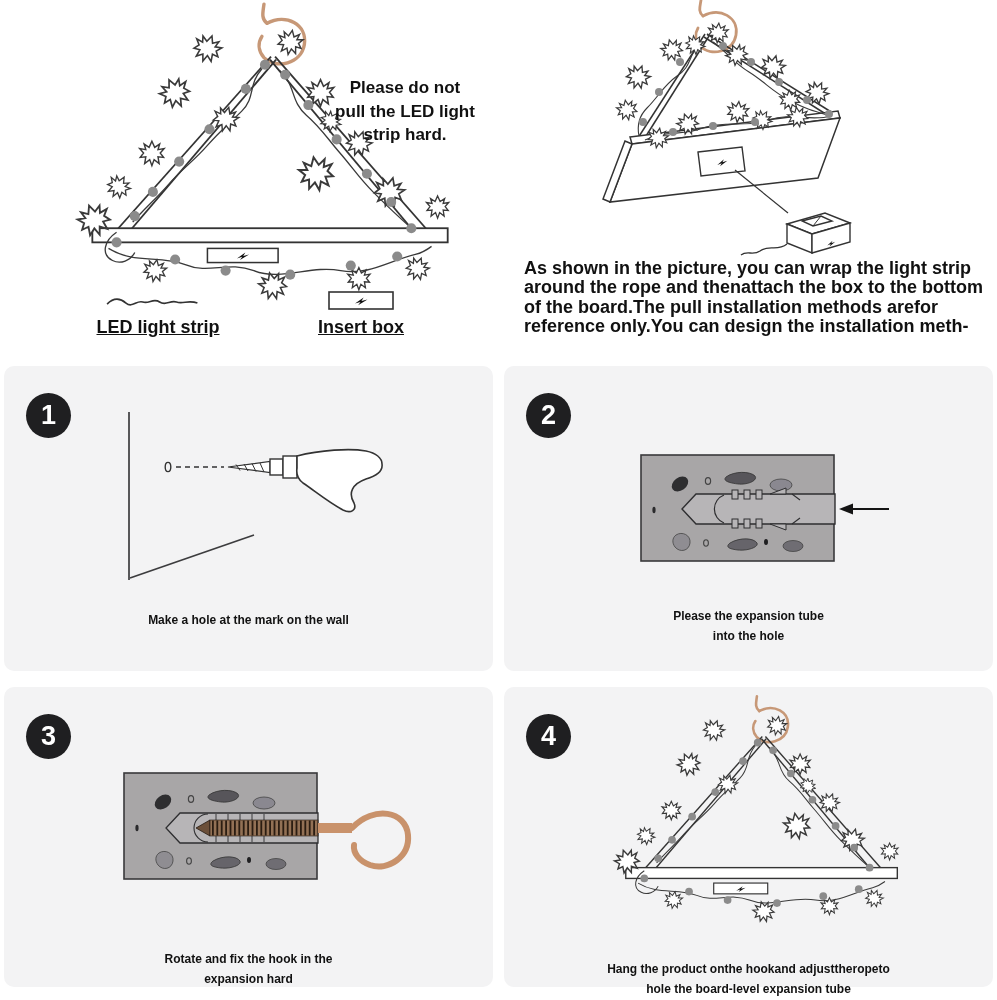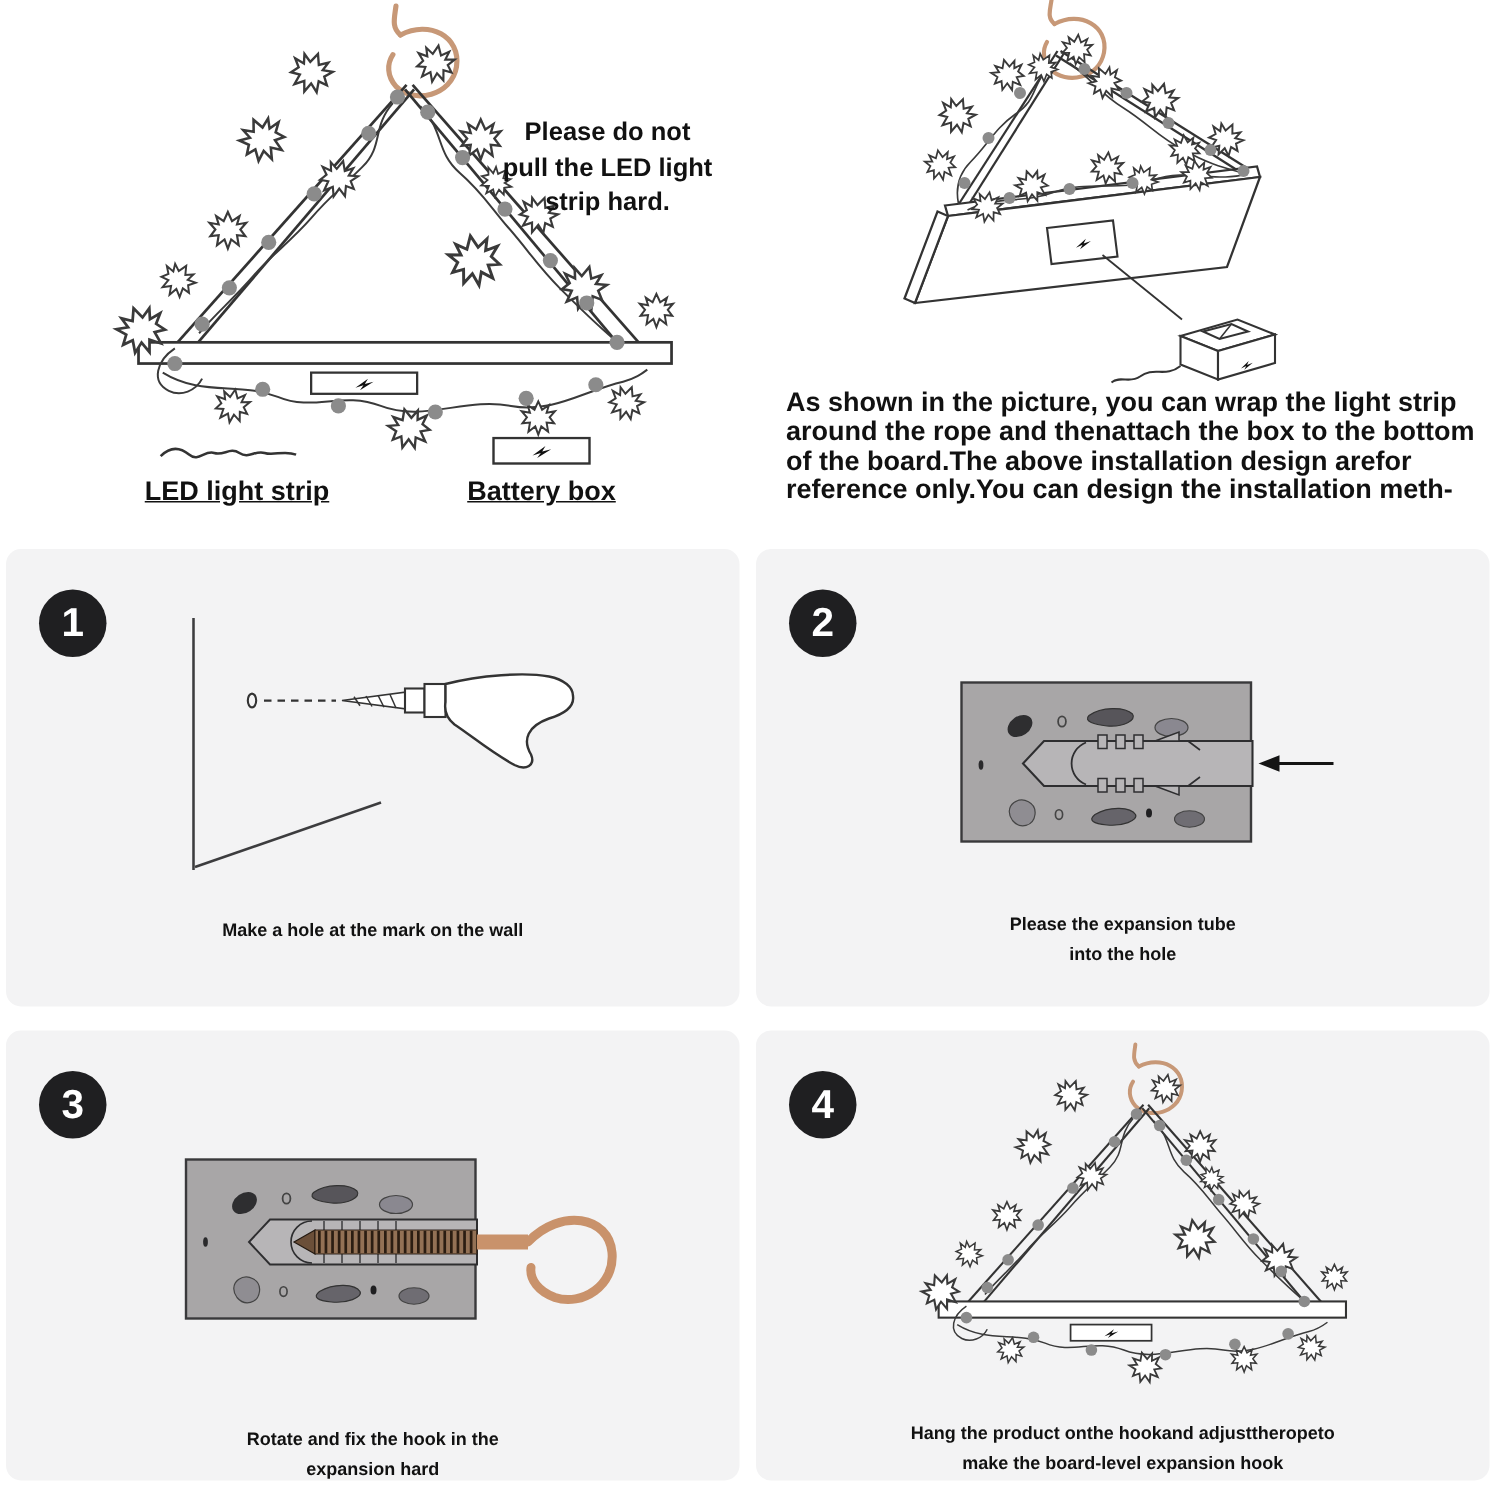--- a/index.html
+++ b/index.html
@@ -123,21 +123,21 @@
 
   <svg class="abs" style="left:105px;top:293px;" width="105" height="18" viewBox="0 0 100 16">
     <path d="M2,10 C8,4 14,4 20,9 C26,14 30,6 36,8 C42,10 46,4 52,8 C58,12 62,6 68,8 C74,10 80,6 88,9" stroke="#333" stroke-width="1.6" fill="none"></path>
   </svg>
   <div class="abs legend-label" style="left:78px;width:160px;">LED light strip</div>
 
   <svg class="abs" style="left:328px;top:291px;" width="66" height="19" viewBox="0 0 66 19">
     <rect x="1" y="1" width="64" height="17" fill="#fff" stroke="#333" stroke-width="1.6"></rect>
     <use href="#boltp" transform="translate(33,9.5) scale(1.2)"></use>
   </svg>
-  <div class="abs legend-label" style="left:291px;width:140px;">Battery box</div>
+  <div class="abs legend-label" style="left:291px;width:140px;">Insert box</div>
 
   <svg class="abs" style="left:555px;top:0;" width="440" height="258" viewBox="0 0 440 258">
     <g stroke="#c79877" stroke-width="2.8" fill="none" stroke-linecap="round">
       <path d="M146,0 C145,7 143,12 148,16"></path>
       <path d="M148,16 C165,7 184,17 181,35 C178,52 156,57 145,46 C140,40 140,33 143,28"></path>
     </g>
     <g stroke="#333" stroke-width="1.5" fill="none">
       <path d="M150,34 L81,141"></path>
         <path d="M154,36 L86,144"></path>
       <path d="M152,34 L281,115"></path>
@@ -190,21 +190,21 @@
         <circle cx="274" cy="114" r="4"></circle>
       <circle cx="118" cy="132" r="4"></circle>
         <circle cx="158" cy="126" r="4"></circle>
         <circle cx="200" cy="122" r="4"></circle>
     </g>
   </svg>
 
   <div class="abs description">
     <div>As shown in the picture, you can wrap the light strip</div>
     <div>around the rope and thenattach the box to the bottom</div>
-    <div>of the board.The above installation design arefor</div>
+    <div>of the board.The pull installation methods arefor</div>
     <div>reference only.You can design the installation meth-</div>
   </div>
 
   <div class="panel p1">
     <div class="badge">1</div>
     <svg class="abs" style="left:100px;top:28px;" width="340" height="205" viewBox="0 0 340 205">
       <line x1="25" y1="18" x2="25" y2="186" stroke="#3c3c3e" stroke-width="1.7"></line>
       <line x1="26" y1="184" x2="150" y2="141" stroke="#3c3c3e" stroke-width="1.7"></line>
       <ellipse cx="64" cy="73" rx="2.8" ry="4.6" fill="none" stroke="#333" stroke-width="1.4"></ellipse>
       <line x1="72" y1="73" x2="120" y2="73" stroke="#333" stroke-width="1.5" stroke-dasharray="5 4"></line>
@@ -282,19 +282,19 @@
       <div>Rotate and fix the hook in the</div>
       <div>expansion hard</div>
     </div>
   </div>
 
   <div class="panel p4">
     <div class="badge">4</div>
     <svg class="abs" style="left:94px;top:6px;" width="324" height="232" viewBox="0 0 420 300">
       <use href="#sym-product"></use>
     </svg>
-    <div class="caption" style="top:258px;">
+    <div class="caption" style="top:272px;">
       <div>Hang the product onthe hookand adjusttheropeto</div>
-      <div>make the board-level expansion hook</div>
+      <div>hole the board-level expansion tube</div>
     </div>
   </div>
 
 </div>
 
 </body></html>

